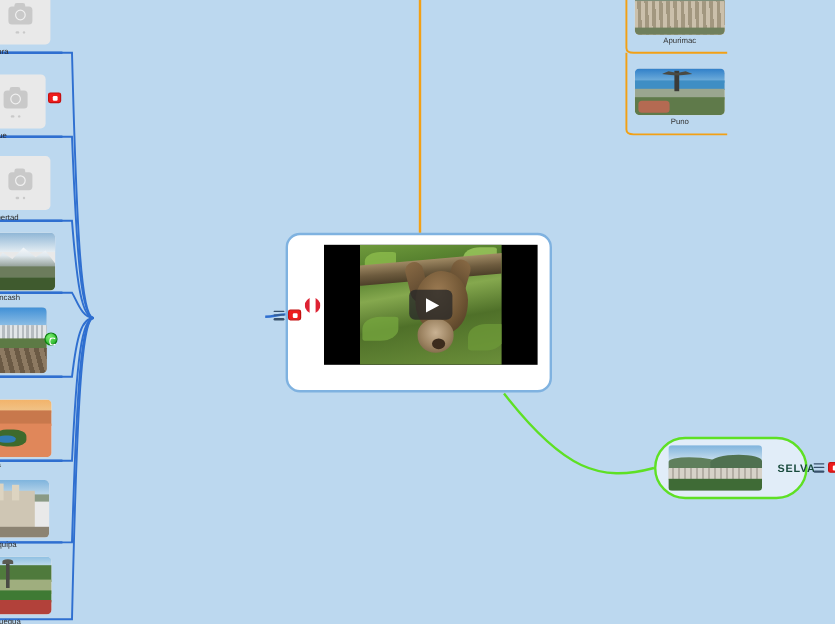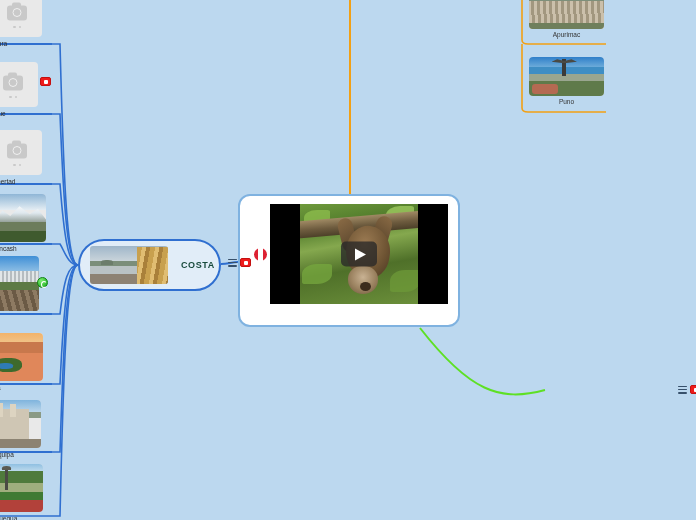--- a/index.html
+++ b/index.html
@@ -348,33 +348,33 @@
 
   <div class="node-tools" style="left:228px; top:258px;">
     <div class="icon-ham">
       <span></span>
         <span></span>
         <span></span>
     </div>
     <div class="icon-video"></div>
   </div>
 
-  <div class="node" id="node-costa">
+
+  <div class="node" id="node-selva">
     <div class="thumb">
-      <div class="sky" style="height:45%;background:linear-gradient(180deg,#9fb6c9,#cfd8dd);"></div>
-      <div class="band" style="top:40%;height:12%;background:#7b8e7a;"></div>
-      <div class="band" style="top:52%;height:22%;background:#b9c2c4;"></div>
-      <div class="band" style="top:74%;height:26%;background:#8d8273;"></div>
-      <div style="position:absolute;right:0;top:2%;width:40%;height:98%;
-           background:repeating-linear-gradient(100deg,#c8a04e 0 5px,#e0bd72 5px 9px,#a9803a 9px 13px);"></div>
-      <div style="position:absolute;left:14%;top:36%;width:16%;height:14%;background:#6c7d6b;border-radius:40% 40% 0 0;"></div>
-    </div>
-    <div class="node-label">COSTA</div>
-  </div>
-
+      <div class="sky" style="height:38%;background:linear-gradient(180deg,#7fb4dd,#cfe2ef);"></div>
+      <div style="position:absolute;left:0;top:26%;width:55%;height:26%;background:#5f7f5c;border-radius:40% 60% 0 0;"></div>
+      <div style="position:absolute;right:0;top:22%;width:55%;height:30%;background:#4f7150;border-radius:55% 45% 0 0;"></div>
+      <div class="band" style="top:50%;height:26%;background:#c8c8c2;"></div>
+      <div class="band" style="top:50%;height:26%;
+           background:repeating-linear-gradient(90deg,#d6d2c8 0 3px,#b3aea4 3px 5px);"></div>
+      <div class="band" style="top:74%;height:26%;background:#3f6b36;"></div>
+    </div>
+    <div class="node-label">SELVA</div>
+  </div>
 
   <div class="node-tools" style="left:678px; top:385px;">
     <div class="icon-ham">
       <span></span>
         <span></span>
         <span></span>
     </div>
     <div class="icon-video"></div>
   </div>
 

